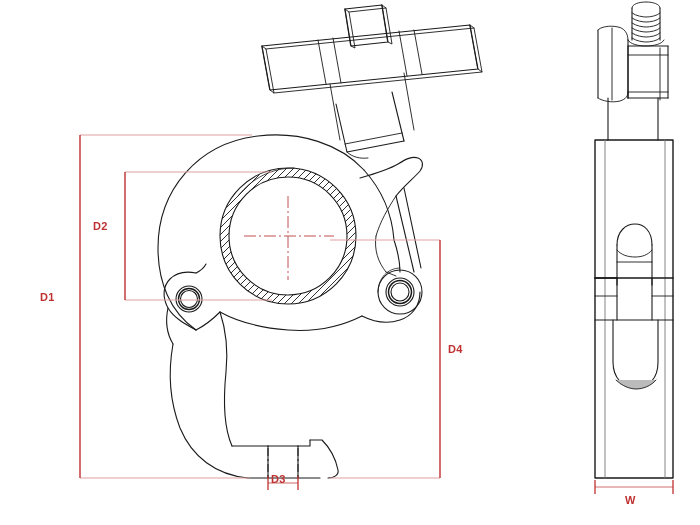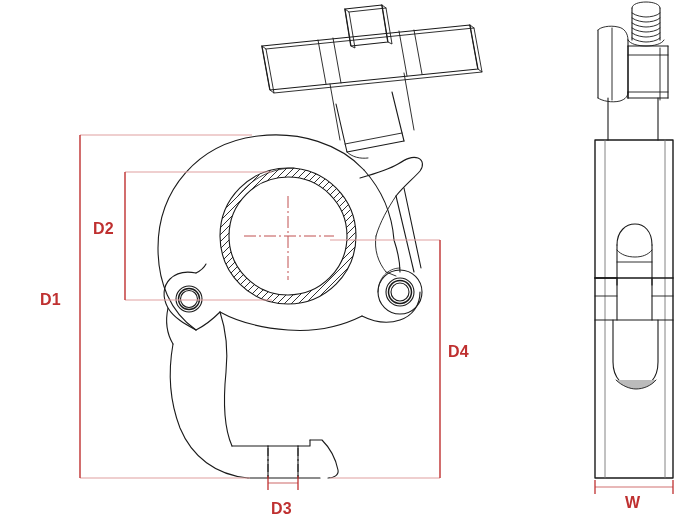--- a/index.html
+++ b/index.html
@@ -22,21 +22,21 @@
     position: absolute;
     left: 0;
     top: 0;
     width: 700px;
     height: 525px;
   }
   .dim-label {
     position: absolute;
     font-family: "Liberation Sans", sans-serif;
     font-weight: bold;
-    font-size: 16px;
+    font-size: 11px;
     color: #bf3030;
     letter-spacing: 0.2px;
     white-space: nowrap;
     user-select: none;
   }
 </style>
 </head>
 <body>
 
 <div id="stage">
@@ -244,19 +244,19 @@
       <line x1="595" y1="487" x2="673" y2="487" stroke="#e0a0a0" stroke-width="1.6"></line>
       <line x1="595" y1="480" x2="595" y2="494" stroke="#bf3030" stroke-width="1.3"></line>
       <line x1="673" y1="480" x2="673" y2="494" stroke="#bf3030" stroke-width="1.3"></line>
     </g>
   </svg>
 
   <span class="dim-label" style="left:40px; top:291px;">D1</span>
 
   <span class="dim-label" style="left:93px; top:220px;">D2</span>
 
-  <span class="dim-label" style="left:271px; top:500px;">D3</span>
+  <span class="dim-label" style="left:271px; top:473px;">D3</span>
 
   <span class="dim-label" style="left:448px; top:343px;text-align:center;">D4</span>
 
   <span class="dim-label" style="left:625px; top:494px;">W</span>
 
 </div>
 
 </body></html>

